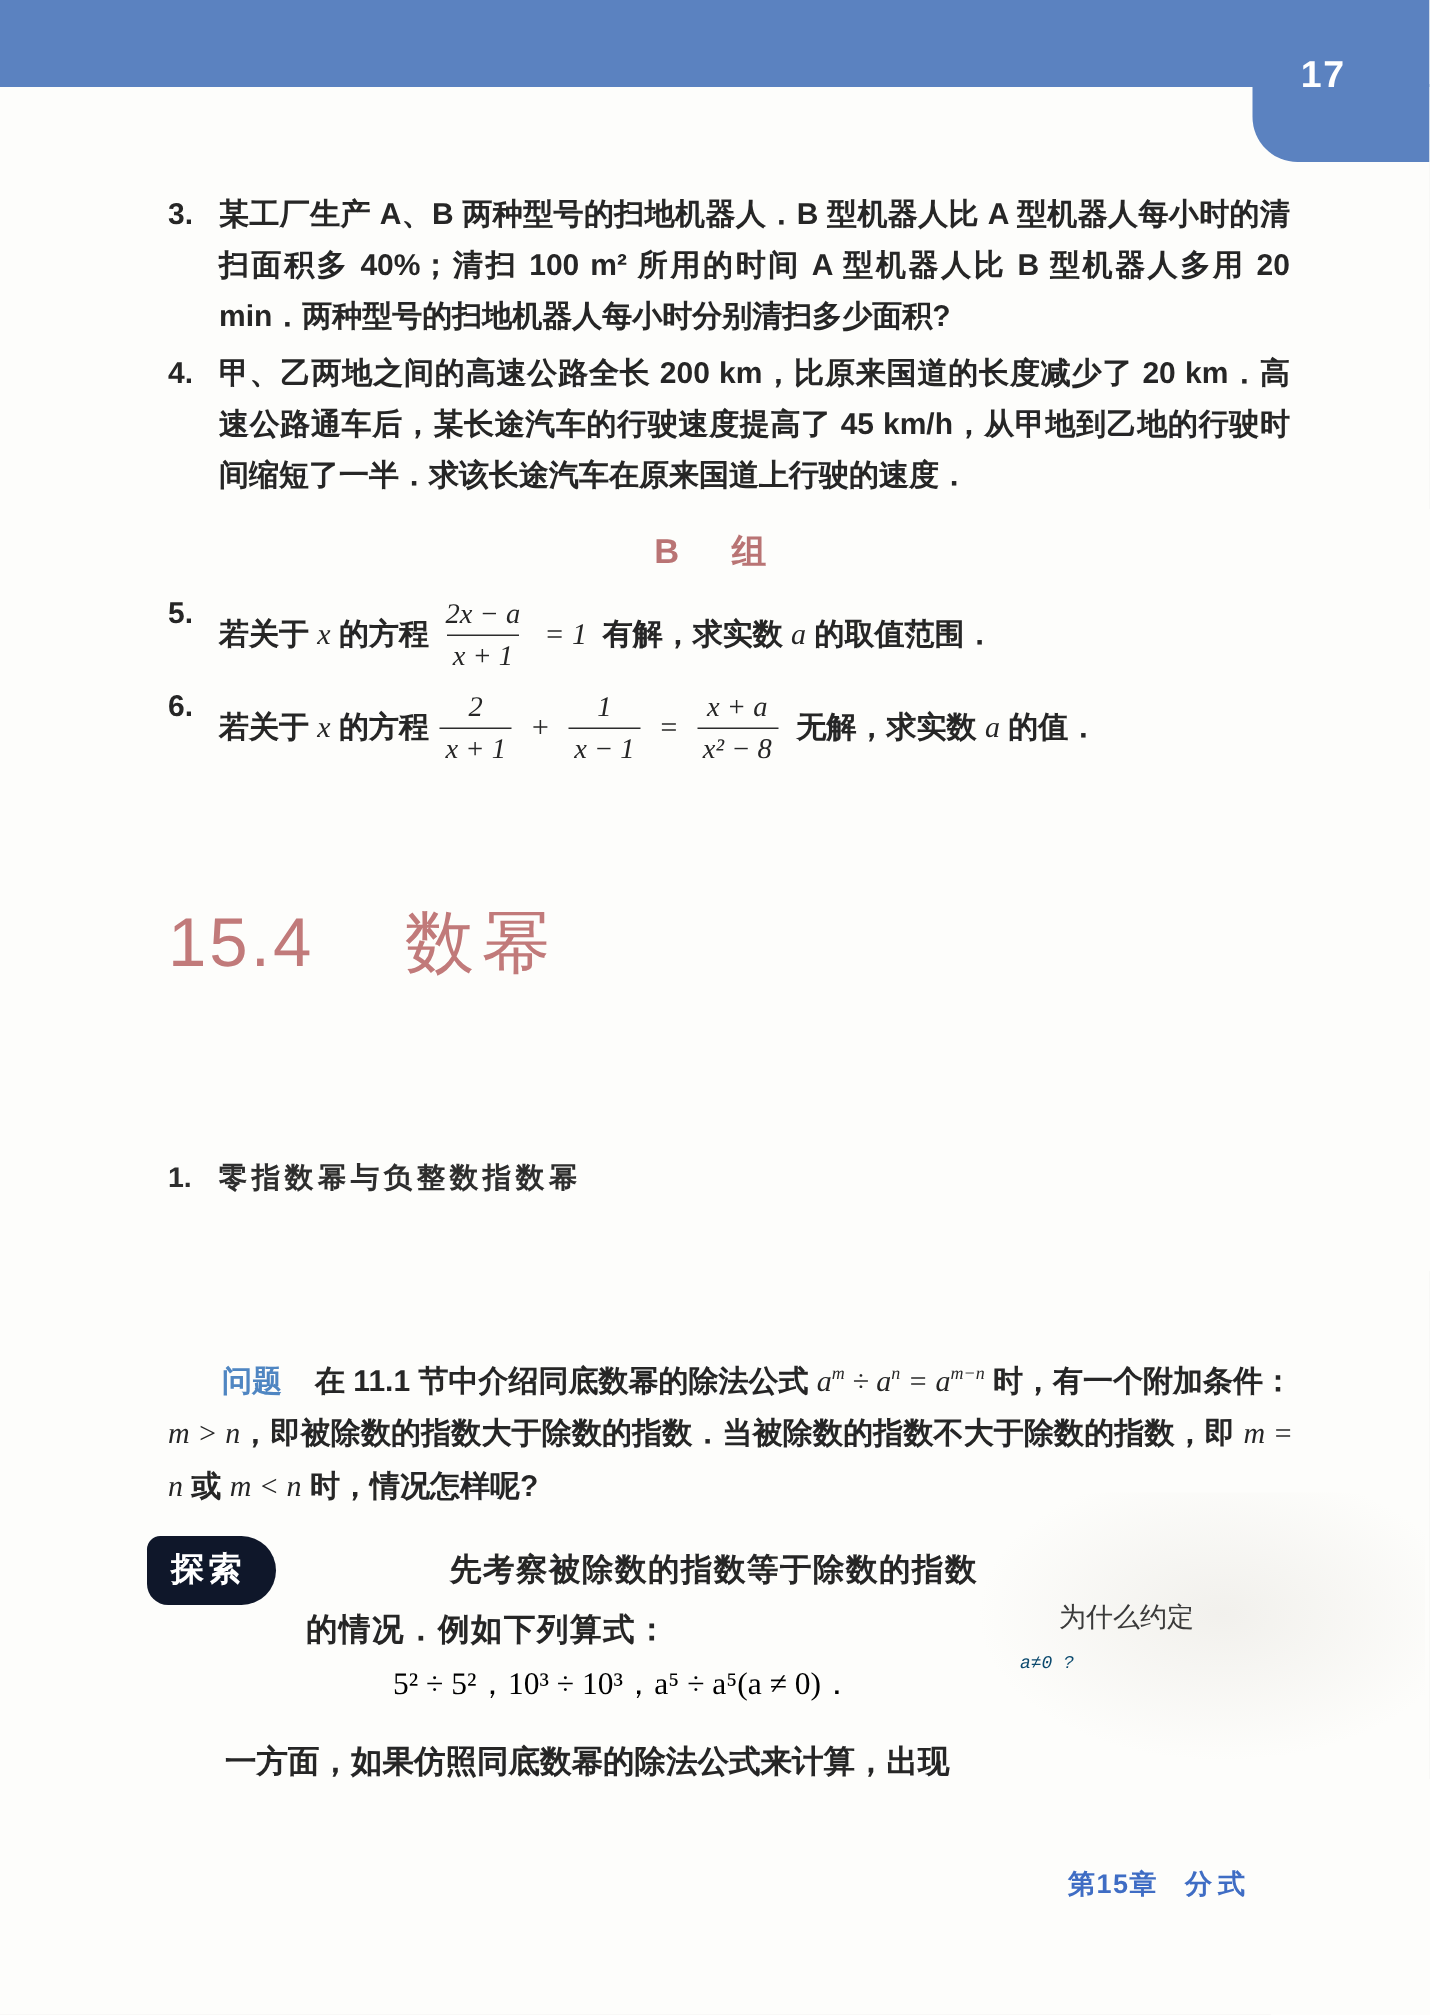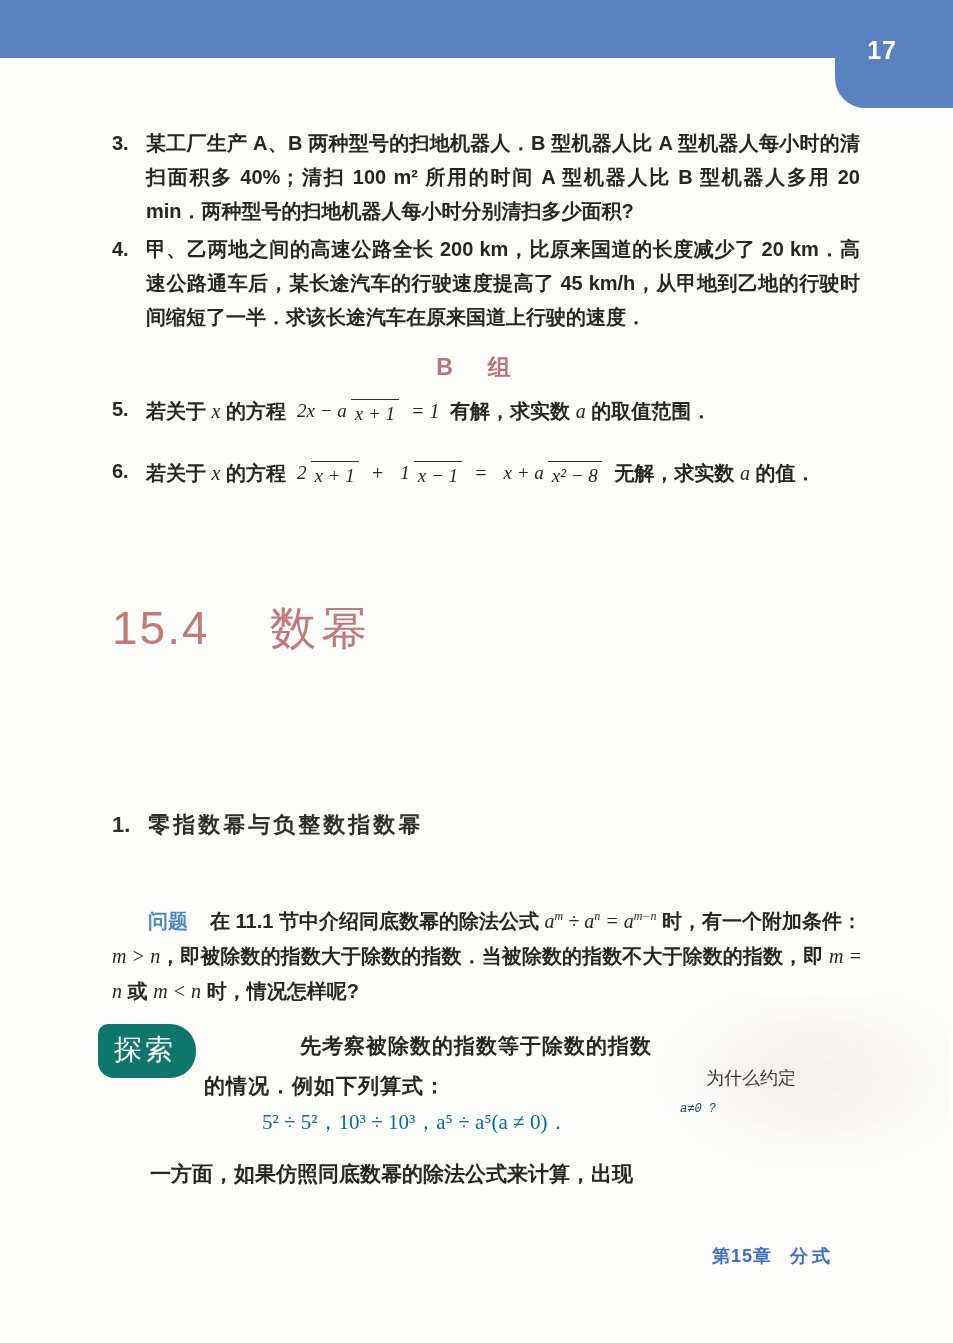--- a/index.html
+++ b/index.html
@@ -45,21 +45,21 @@
     font-size:20px;font-weight:bold;color:#262626;
     padding-left:34px;box-sizing:border-box;
   }
   .p5{top:398px;}
   .p6{top:460px;}
   .math{
     font-family:"Liberation Serif", serif;
     font-style:italic;font-weight:normal;
   }
   .frac{
-    display:inline-flex;flex-direction:row;
+    display:inline-flex;flex-direction:column;align-items:center;
     vertical-align:middle;margin:0 7px;
     font-family:"Liberation Serif", serif;font-style:italic;font-weight:normal;
     font-size:19px;line-height:1.25;
   }
   .frac .fnum{padding:0 4px 1px;}
   .frac .fden{border-top:1.6px solid #2c2c2c;padding:2px 4px 0;}
   .group-label{
     position:absolute;left:0;top:352px;width:953px;
     text-align:center;
     color:#b97474;font-weight:bold;font-size:23px;letter-spacing:6px;
@@ -67,47 +67,47 @@
   
   .sec-title{
     position:absolute;left:112px;top:590px;width:760px;
     color:#c17a7a;font-weight:normal;
     font-size:46px;line-height:77px;letter-spacing:5px;
   }
   .sec-num{position:absolute;left:0;top:0;letter-spacing:2px;}
   .sec-text{margin-left:158px;}
   
   .subsec{
-    position:absolute;left:112px;top:810px;
-    font-size:22px;font-weight:bold;color:#2e2e2e;letter-spacing:3px;
+    position:absolute;left:112px;top:772px;
+    font-size:19px;font-weight:bold;color:#2e2e2e;letter-spacing:3px;
   }
   .subsec .ss-num{margin-right:18px;letter-spacing:0;}
   
   .intro{
     position:absolute;left:112px;top:884px;width:750px;
     font-size:20px;line-height:35px;font-weight:bold;
     text-align:justify;text-indent:36px;color:#262626;
   }
   .q-label{color:#4f86c2;margin-right:22px;}
   .intro .math{font-size:20px;}
   sup{font-size:0.60em;vertical-align:super;line-height:0;}
   .mop{margin:0 5px;}
   
   .explore-badge{
     position:absolute;left:98px;top:1024px;
-    background:#0f766e;color:#fff;
-    font-size:28px;font-weight:normal;letter-spacing:3px;
+    background:#0f172a;color:#fff;
+    font-size:22px;font-weight:bold;letter-spacing:3px;
     padding:7px 20px 9px 16px;
     border-radius:10px 26px 26px 16px;
   }
   .exp-line1{position:absolute;left:300px;top:1032px;font-size:21px;font-weight:bold;letter-spacing:1px;}
   .exp-line2{position:absolute;left:204px;top:1072px;font-size:21px;font-weight:bold;letter-spacing:1px;}
   .exp-formula{
     position:absolute;left:262px;top:1108px;
-    font-family:"Liberation Serif", serif;font-size:21px;color:#0369a1;
+    font-family:"Liberation Serif", serif;font-size:21px;color:#000000;
   }
   
   .note-blob{
     position:absolute;left:650px;top:995px;width:300px;height:180px;
     background:radial-gradient(ellipse at 55% 45%, rgba(196,190,178,0.20), rgba(196,190,178,0.0) 70%);
     pointer-events:none;
   }
   .note1{position:absolute;left:706px;top:1066px;font-size:18px;color:#3a3a3a;}
   .note2{position:absolute;left:680px;top:1102px;font-size:12px;color:#0c4a6e;font-family:Liberation Mono, monospace;font-style:italic;}
   

